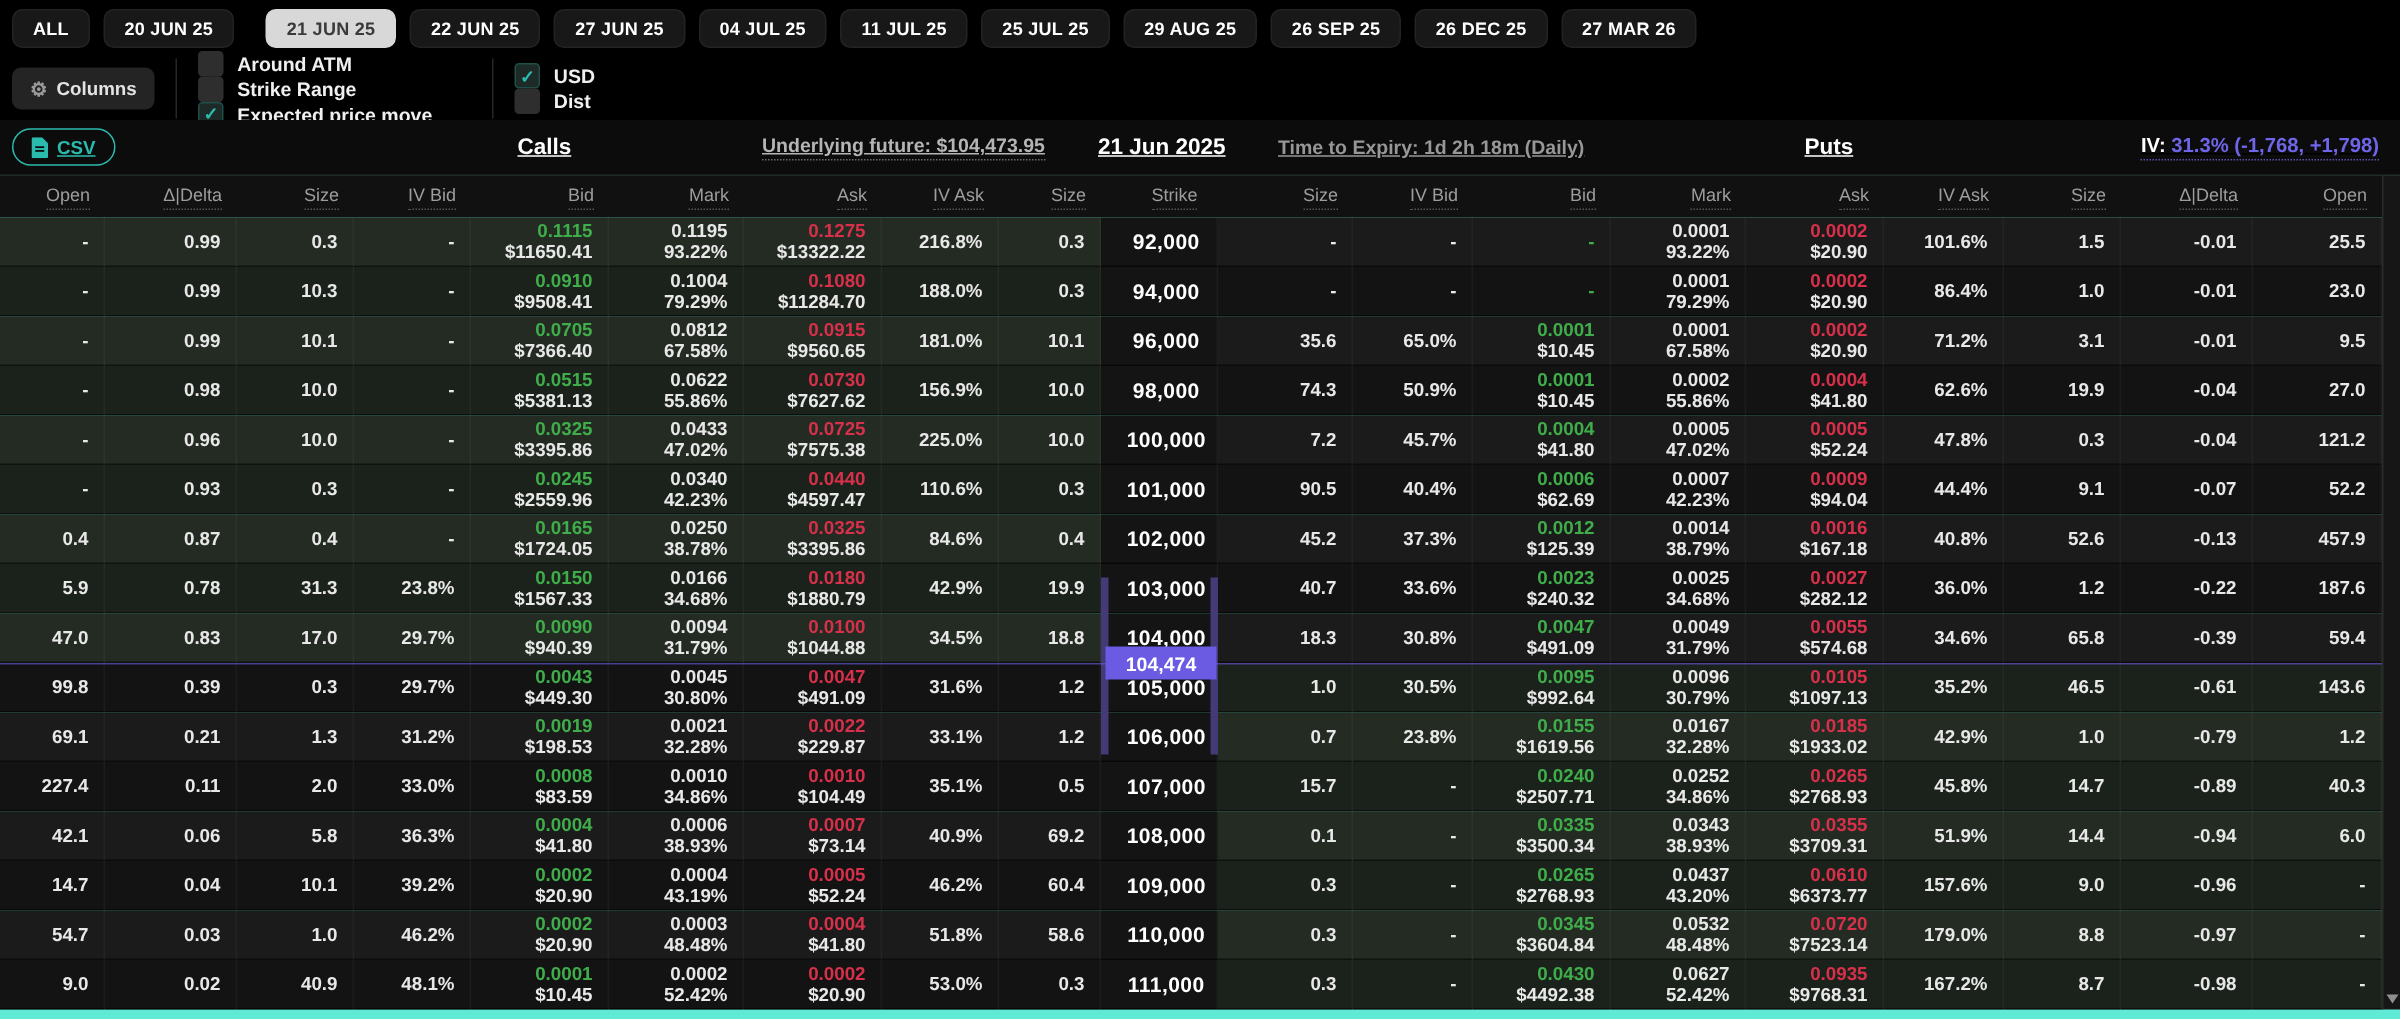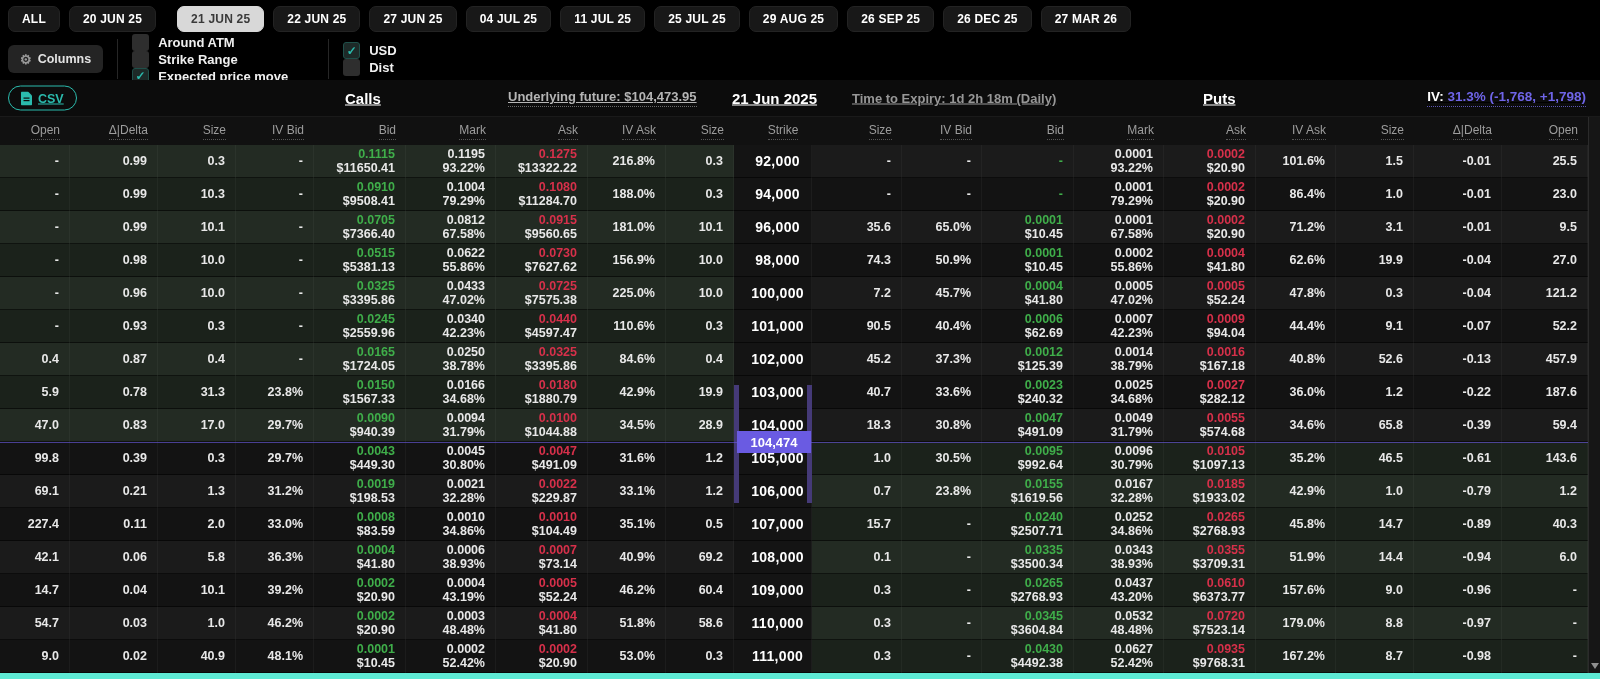--- a/index.html
+++ b/index.html
@@ -751,21 +751,21 @@
             <span class="l2">31.79%</span>
           </div>
           <div class="cell tint">
             <span class="l1 t-red">0.0100</span>
             <span class="l2">$1044.88</span>
           </div>
           <div class="cell tint">
             <span class="l1">34.5%</span>
           </div>
           <div class="cell tint">
-            <span class="l1">28.9</span>
+            <span class="l1">18.8</span>
           </div>
           <div class="cell strike">
             <span class="l1">104,000</span>
           </div>
           <div class="cell plain">
             <span class="l1">18.3</span>
           </div>
           <div class="cell plain">
             <span class="l1">30.8%</span>
           </div>

